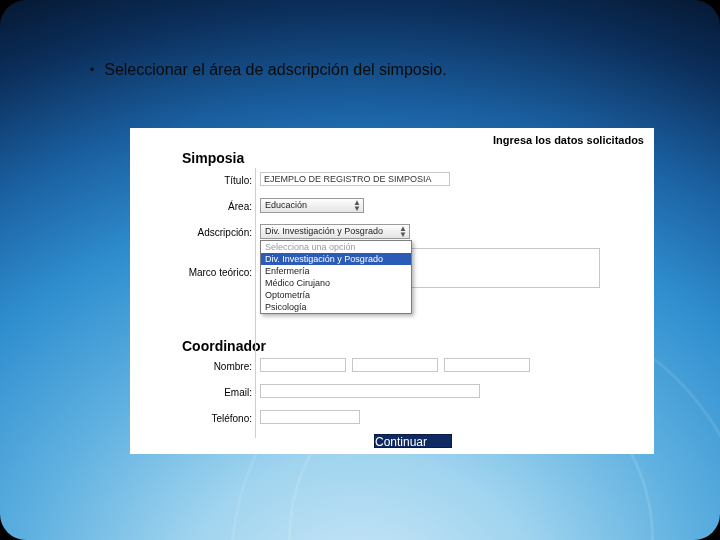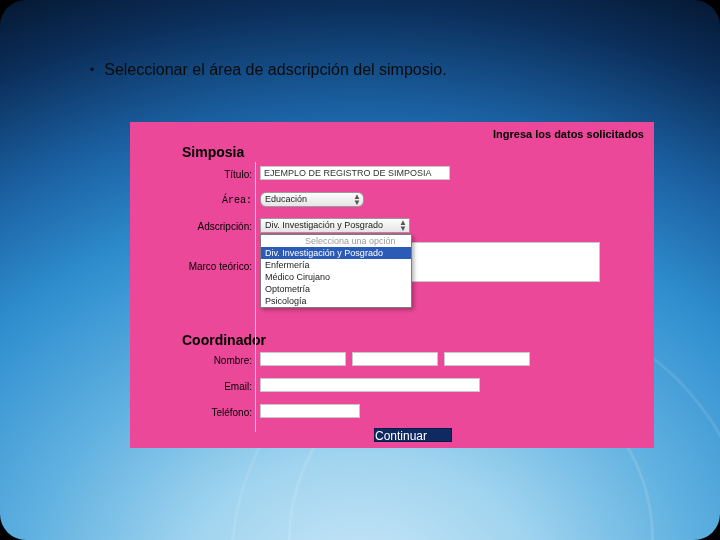--- a/index.html
+++ b/index.html
@@ -35,23 +35,23 @@
   .bullet {
     position: absolute;
     top: 61px; left: 90px;
     color: #0b0b0b;
     font-size: 16px;
     display: flex; align-items: center; gap: 10px;
   }
   .bullet-dot { font-size: 12px; }
   .panel {
     position: absolute;
-    top: 122px; left: 130px;
+    top: 128px; left: 130px;
     width: 524px; height: 326px;
-    background: #ec4899;
+    background: #ffffff;
     font-family: Arial, sans-serif;
     font-size: 10px;
     color: #000;
   }
   .panel-header {
     position: absolute; top: 6px; right: 10px;
     font-size: 11px; font-weight: bold;
   }
   .sec-title {
     position: absolute;
@@ -66,38 +66,38 @@
     width: 1px; height: 270px;
     background: #cfcfcf;
   }
   .row-label {
     position: absolute;
     left: 0; width: 122px;
     text-align: right;
     color: #000; font-size: 10px;
   }
   .lbl-titulo    { top: 47px; }
-  .lbl-area      { top: 73px; font-family: Liberation Mono, monospace; }
+  .lbl-area      { top: 73px; }
   .lbl-adscrip   { top: 99px; }
   .lbl-marco     { top: 123px; margin-top: 16px; }
   .lbl-nombre    { top: 233px; }
   .lbl-email     { top: 259px; }
   .lbl-telefono  { top: 285px; }
 
   .field {
     position: absolute;
     left: 130px;
     border: 1px solid #c6c6c6;
     background: #fff;
     font-size: 9px;
     padding: 1px 3px;
     color: #333;
   }
   .fld-titulo    { top: 44px; width: 190px; height: 14px; }
-  .fld-area      { top: 70px; width: 104px; height: 15px; position:absolute;border-radius:6px; }
+  .fld-area      { top: 70px; width: 104px; height: 15px; position:absolute; }
   .fld-adscrip   { top: 96px; width: 150px; height: 15px; position:absolute; }
   .fld-marco     { top: 120px; width: 340px; height: 40px; background:#fff; }
   .fld-nombre1   { top: 230px; width: 86px; height: 14px; background:#fff; }
   .fld-nombre2   { top: 230px; left: 222px; width: 86px; height: 14px; background:#fff; }
   .fld-nombre3   { top: 230px; left: 314px; width: 86px; height: 14px; background:#fff; }
   .fld-email     { top: 256px; width: 220px; height: 14px; background:#fff; }
   .fld-telefono  { top: 282px; width: 100px; height: 14px; background:#fff; }
 
   .select-like {
     border: 1px solid #9a9a9a;
@@ -120,21 +120,21 @@
     background: #fff;
     box-shadow: 2px 2px 4px rgba(0,0,0,0.3);
     z-index: 10;
   }
   .dropdown .opt {
     font-size: 9px;
     padding: 1px 4px;
     color: #222;
     white-space: nowrap;
   }
-  .dropdown .opt.disabled { color: #9a9a9a; margin-left: 40px; }
+  .dropdown .opt.disabled { color: #9a9a9a; }
   .dropdown .opt.highlight {
     background: #2b5bb7; color: #fff;
   }
   .continuar {
     position: absolute;
     left: 244px; top: 306px;
     width: 78px; height: 14px;
     background: #0f2a63;
     color: #fff;
     font-size: 12px;

